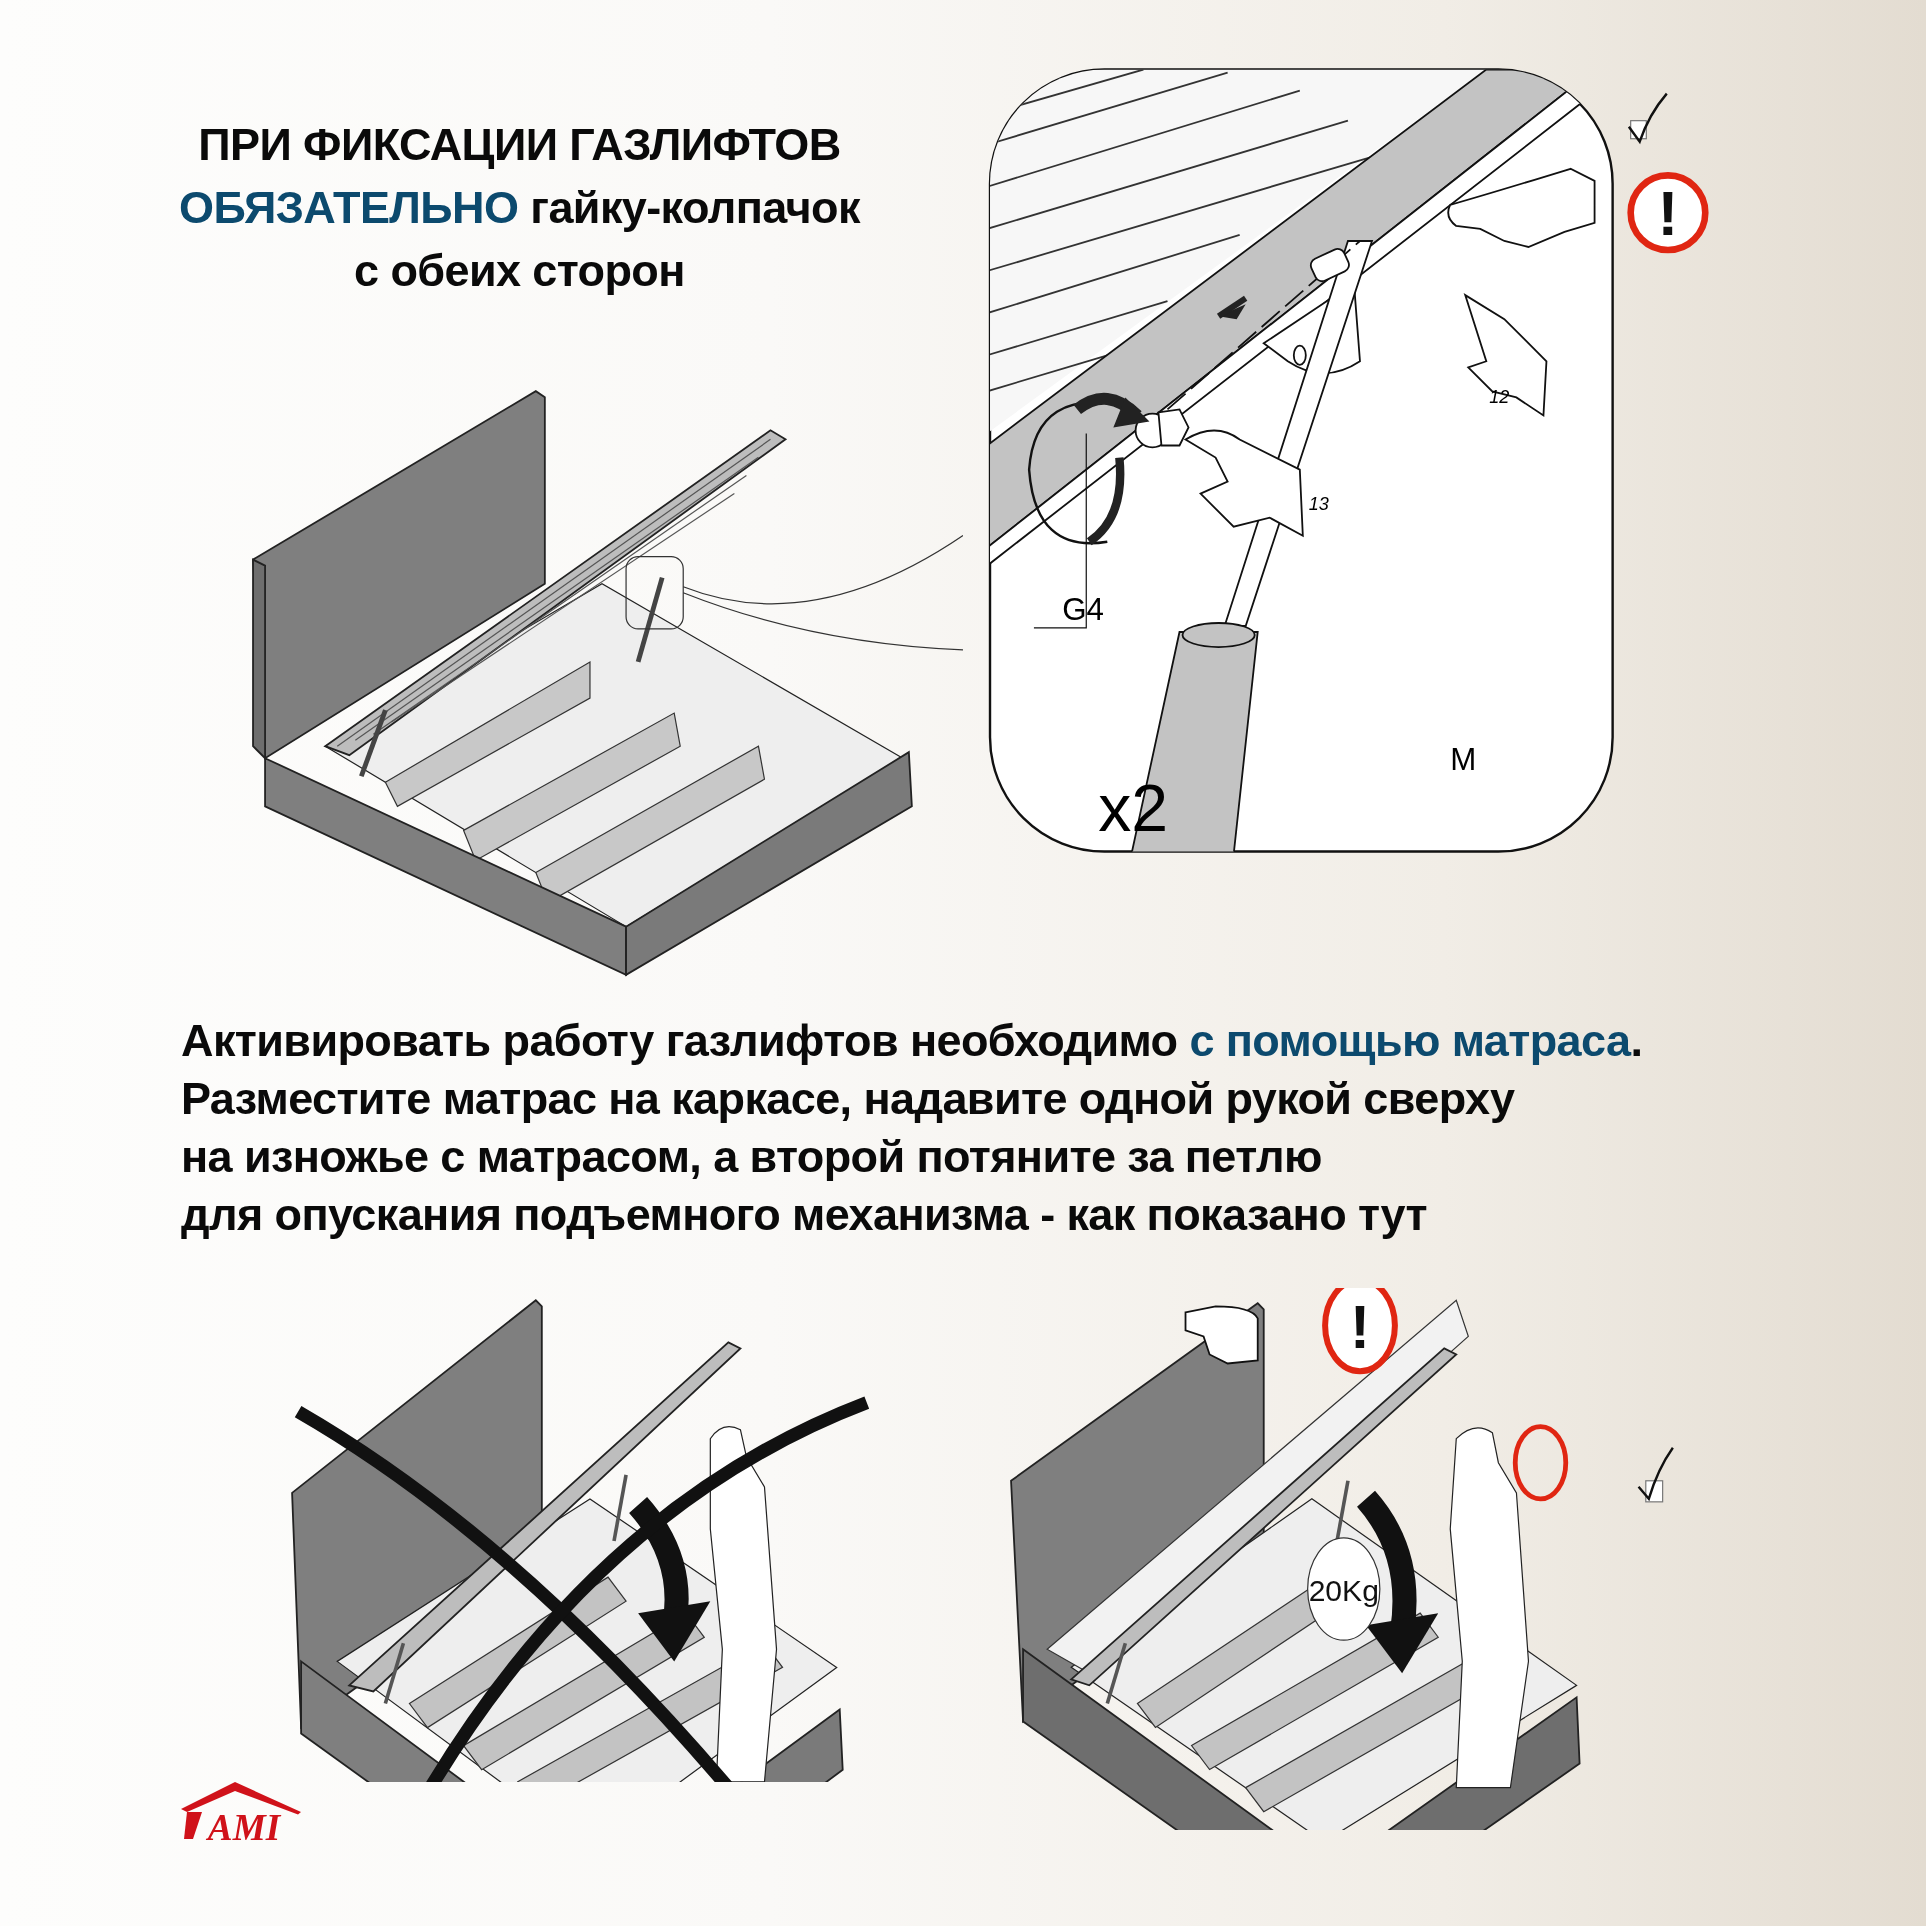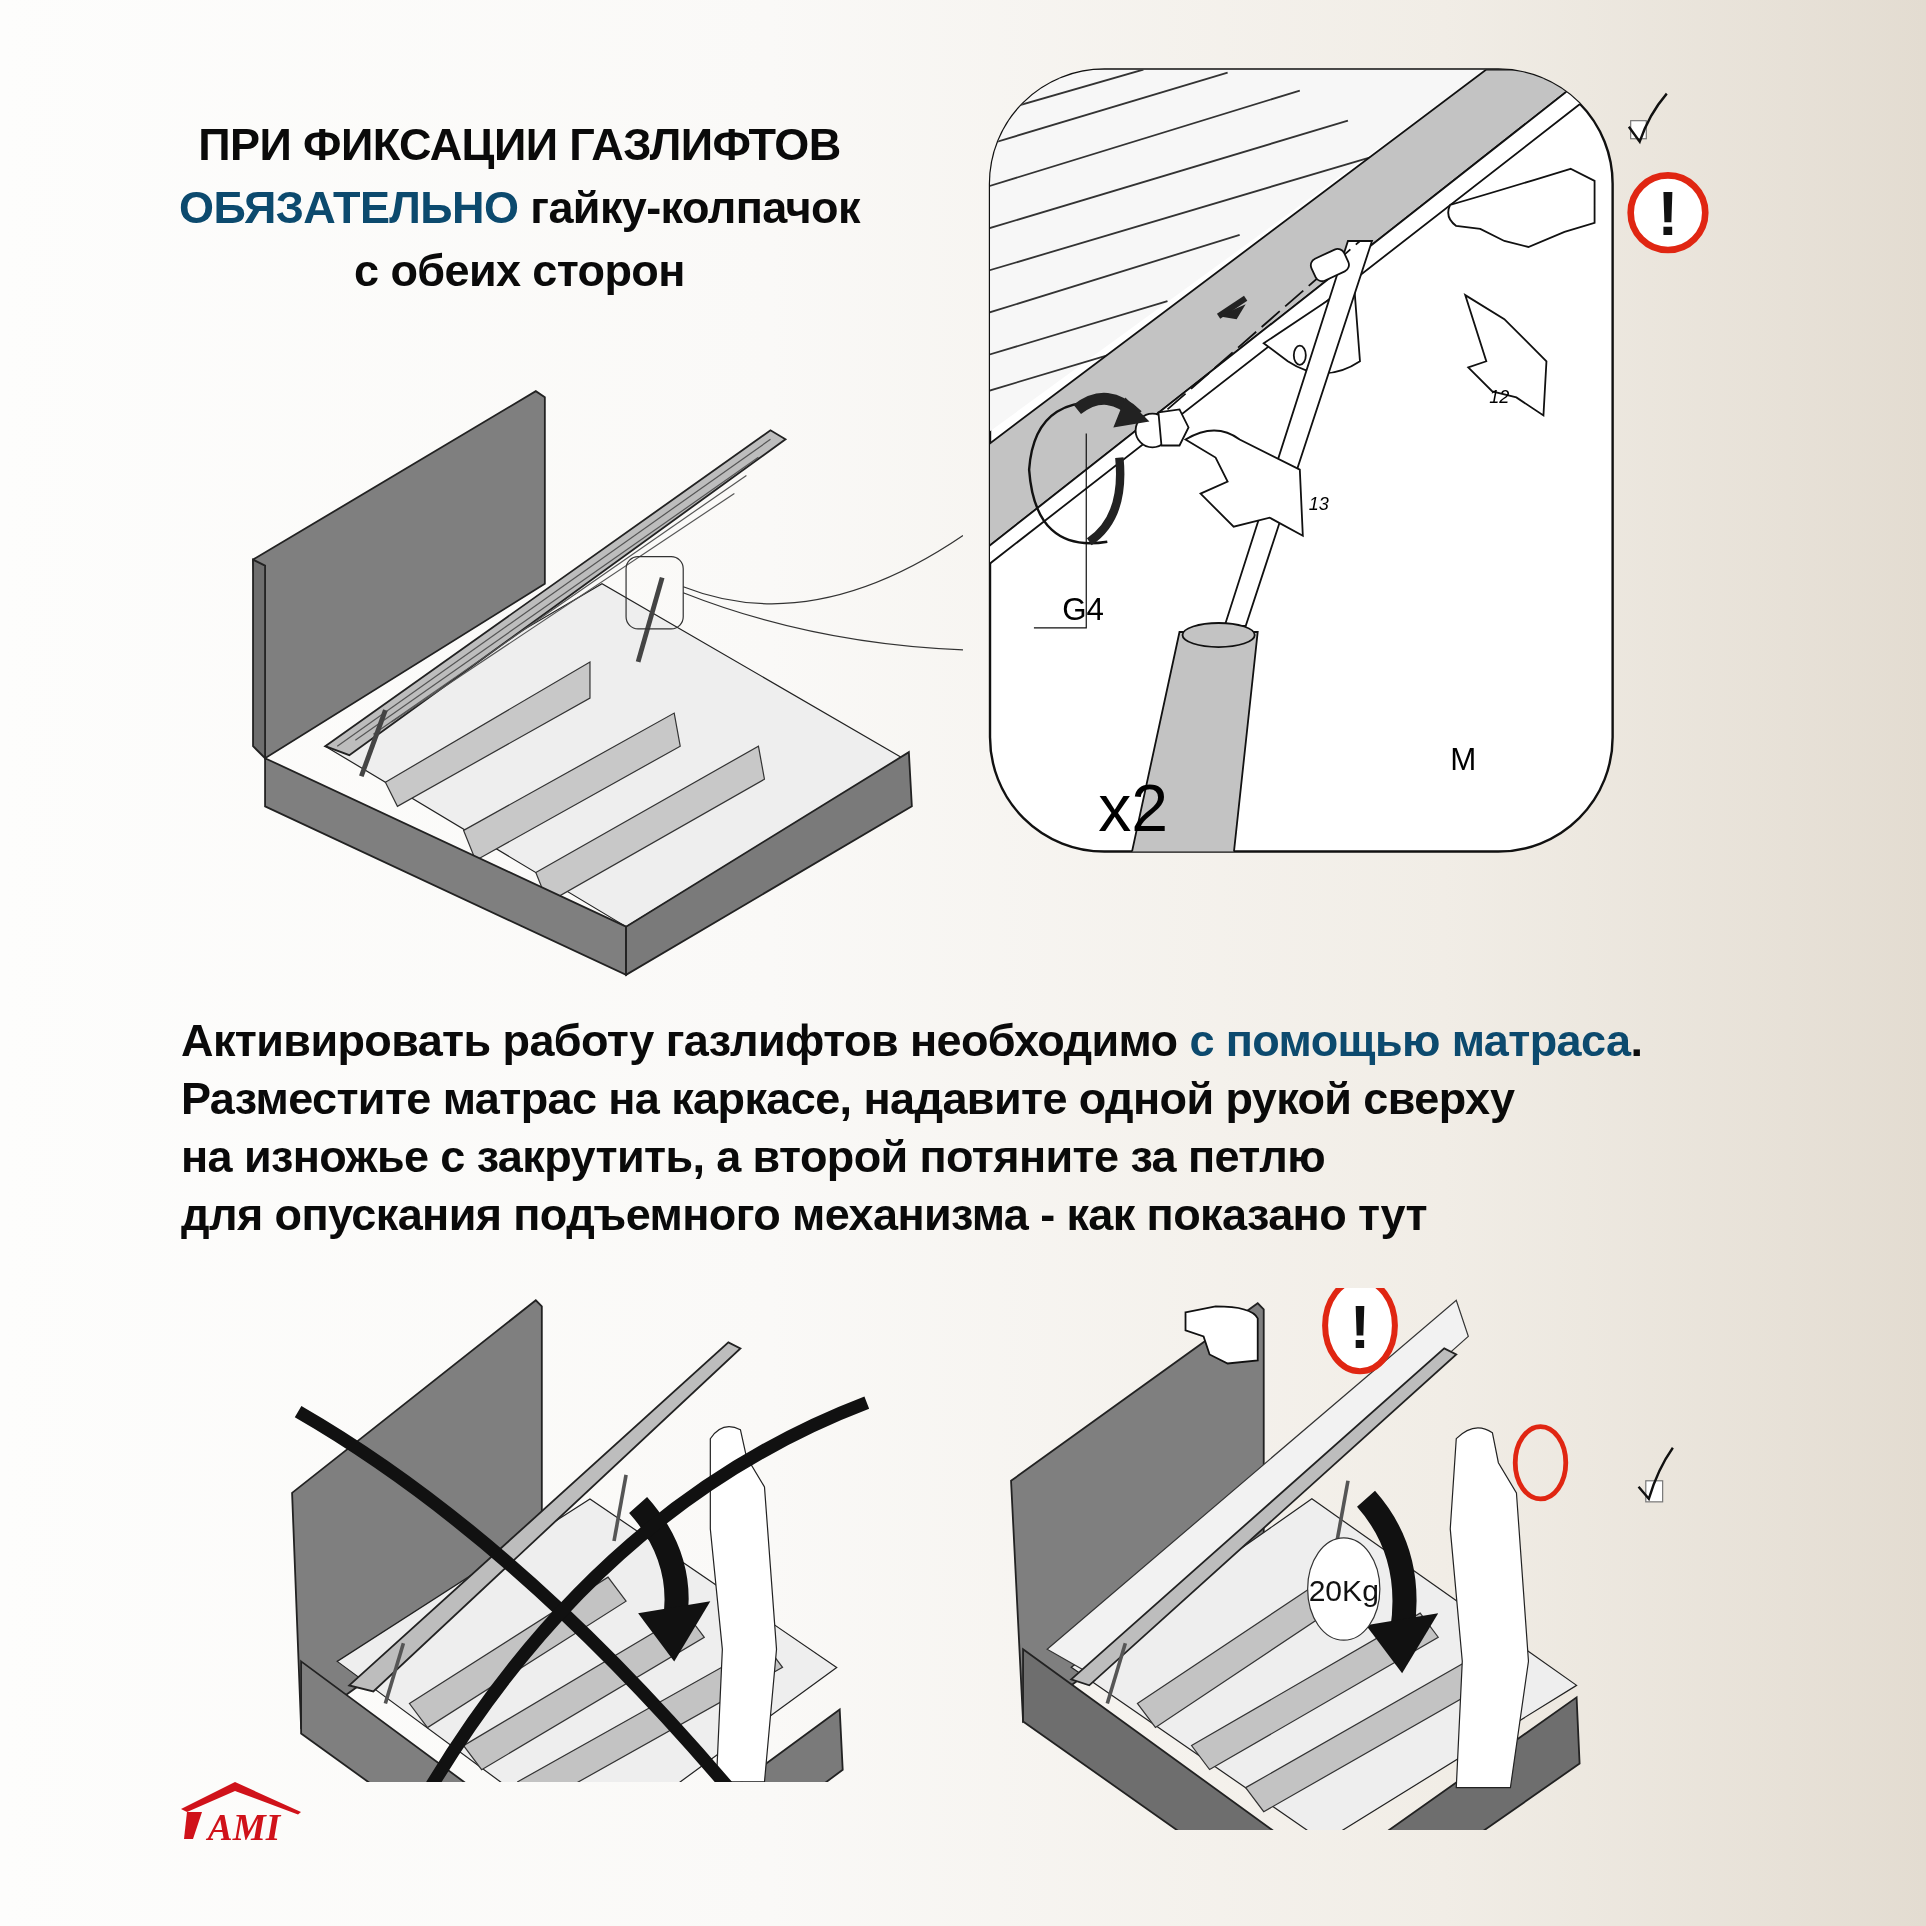--- a/index.html
+++ b/index.html
@@ -137,21 +137,21 @@
     <g>
       <rect x="1070" y="160" width="26" height="30" fill="#fff" stroke="#777" stroke-width="2"></rect>
       <path d="M1067 170 L1085 195 Q1100 150 1130 115" fill="none" stroke="#111" stroke-width="4"></path>
     </g>
   </svg>
 </div>
 
 <div class="instructions">
   <span class="line"><span>Активировать работу газлифтов необходимо </span><span class="red">с помощью матраса</span><span>.</span></span>
   <span class="line">Разместите матрас на каркасе, надавите одной рукой сверху</span>
-  <span class="line">на изножье с закрутить, а второй потяните за петлю</span>
+  <span class="line">на изножье с матрасом, а второй потяните за петлю</span>
   <span class="line">для опускания подъемного механизма - как показано тут</span>
 </div>
 
 <div class="panel" style="left:265px; top:1288px; width:674px; height:494px;">
   <svg width="674" height="494" viewBox="0 0 1120 820">
     <polygon points="45,340 450,20 460,30 460,440 60,730" fill="#7f7f7f" stroke="#222" stroke-width="3"></polygon>
     <polygon points="120,620 540,350 950,630 540,930" fill="#eeeeee" stroke="#222" stroke-width="2"></polygon>
     <g fill="#c3c3c3" stroke="#333" stroke-width="2">
       <polygon points="240,690 570,480 600,520 270,730"></polygon>
       <polygon points="330,760 700,540 730,580 360,800"></polygon>

